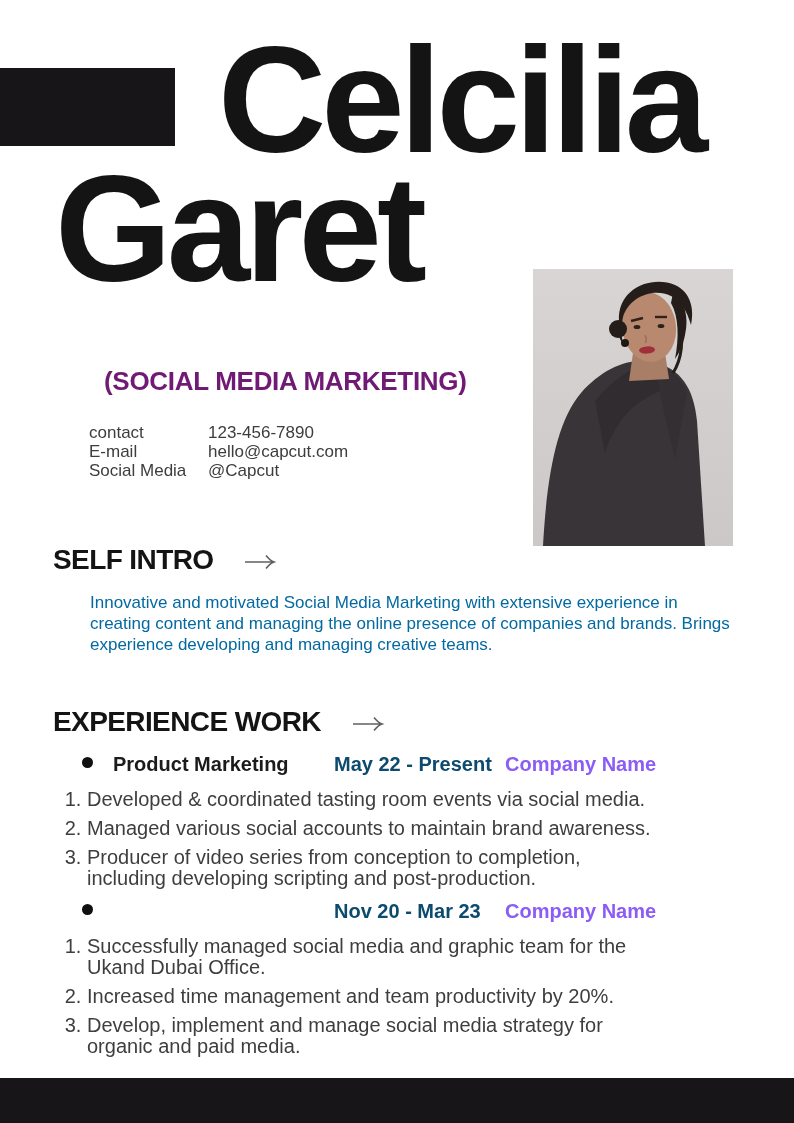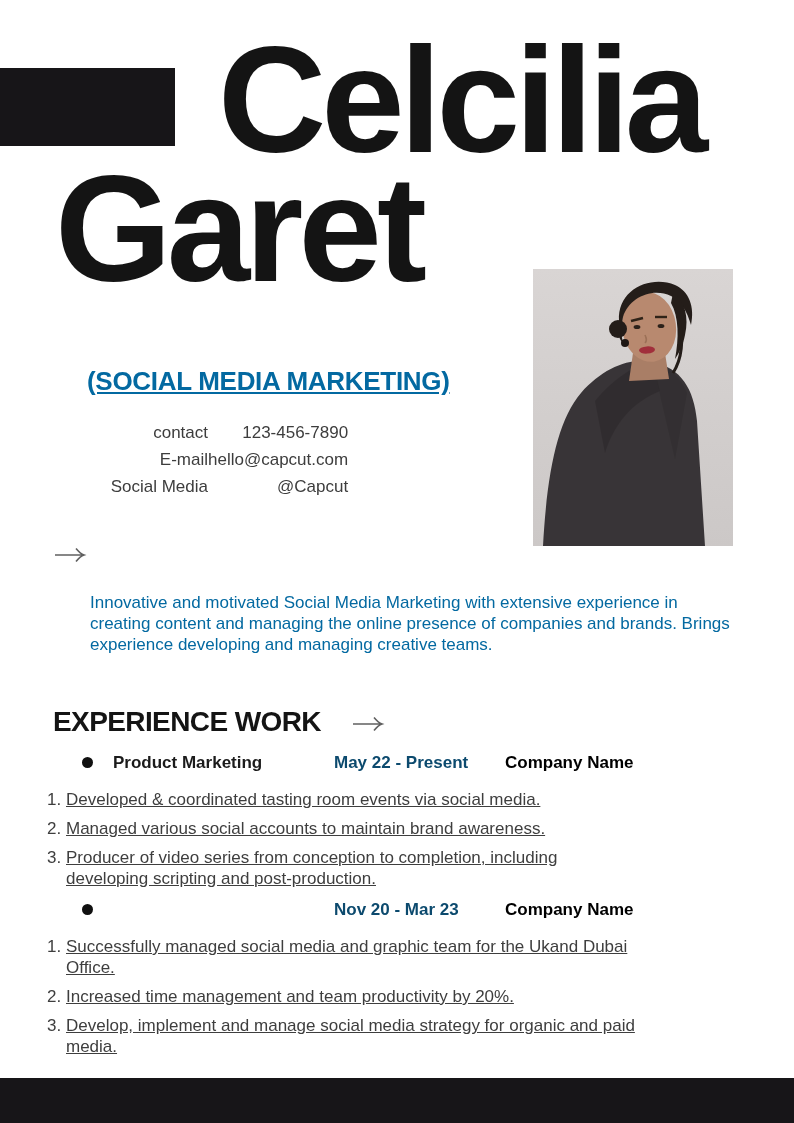--- a/index.html
+++ b/index.html
@@ -16,64 +16,63 @@
 
   .name {
     position:absolute; left:55px; top:36px; margin:0;
     font-size:150px; line-height:129px; font-weight:700;
     letter-spacing:-5px; color:#141414; white-space:nowrap;
   }
   .name .line1 { display:block; padding-left:163px; }
   .name .line2 { display:block; }
 
   .subtitle {
-    position:absolute; left:87px; top:366px;
-    font-size:26px; font-weight:700; letter-spacing:-0.3px; color:#0369a1;
+    position:absolute; left:104px; top:366px;
+    font-size:26px; font-weight:700; letter-spacing:-0.3px; color:#701a75;
     white-space:nowrap;
-    text-decoration:underline;
   }
 
   .contact {
     position:absolute; left:89px; top:424px;
-    display:grid; grid-template-columns:119px auto; row-gap:9px;
-    font-size:17px; line-height:18px; color:#3d3d3d;text-align:right;
+    display:grid; grid-template-columns:119px auto; row-gap:1px;
+    font-size:17px; line-height:18px; color:#3d3d3d;
   }
 
   .photo-frame { position:absolute; left:533px; top:269px; width:200px; height:277px; }
   .photo-frame svg { display:block; }
 
   .section-heading {
     position:absolute; display:flex; align-items:center; gap:30px;
     font-size:28px; font-weight:700; letter-spacing:-0.6px; color:#141414;
     white-space:nowrap;
   }
   .heading-self-intro { left:53px; top:544px; }
   .heading-experience { left:53px; top:706px;text-align:center; }
   .arrow-icon { flex:0 0 auto; margin-top:3px; }
 
   .intro-text {
     position:absolute; left:90px; top:592px; width:652px;
     font-size:17px; line-height:21px; color:#0369a1; margin:0;
   }
 
-  .job { position:absolute; left:0; width:794px; font-size:17px; }
+  .job { position:absolute; left:0; width:794px; font-size:20px; }
   .job-0 { top:753px; }
   .job-1 { top:900px; }
   .job-header { position:relative; height:24px; }
   .job-bullet {
     position:absolute; left:82px; top:4px; width:11px; height:11px;
     background:#101010; border-radius:50%;
   }
   .job-title   { position:absolute; left:113px; top:0; font-weight:700; color:#1b1b1b; white-space:nowrap; }
   .job-dates   { position:absolute; left:334px; top:0; font-weight:700; color:#0c4a6e; white-space:nowrap; }
-  .job-company { position:absolute; left:505px; top:0; font-weight:700; color:#000000; white-space:nowrap; }
+  .job-company { position:absolute; left:505px; top:0; font-weight:700; color:#8b5cf6; white-space:nowrap; }
 
   .job-items {
-    margin:12px 0 0 0; padding:0 0 0 66px; width:578px;
-    color:#3e3e3e; line-height:21px; list-style:decimal;text-decoration:underline;
+    margin:12px 0 0 0; padding:0 0 0 87px; width:578px;
+    color:#3e3e3e; line-height:21px; list-style:decimal;
   }
   .job-items li { margin-bottom:8px; }
 
   .footer-bar {
     position:absolute; left:0; top:1078px; width:794px; height:45px; background:#171518;
   }
 </style>
 </head>
 <body>
 
@@ -125,20 +124,21 @@
       <ellipse cx="104" cy="58" rx="3.4" ry="2" fill="#2c211a"></ellipse>
       <ellipse cx="128" cy="57" rx="3.4" ry="2" fill="#2c211a"></ellipse>
       <path d="M112 66 C 114 70 114 72 112 74" stroke="#9c7057" stroke-width="1.6" fill="none"></path>
       <ellipse cx="114" cy="81" rx="8" ry="3.6" fill="#a12f3b" transform="rotate(-4 114 81)"></ellipse>
 
       <circle cx="92" cy="74" r="4" fill="#1e1714"></circle>
     </svg>
   </div>
 
   <div class="section-heading heading-self-intro">
+    <span>SELF INTRO</span>
     <svg class="arrow-icon" width="36" height="16" viewBox="0 0 36 16">
       <path d="M2 8 H 31 M 23 1.5 C 25.5 4.5 28 7 31 8 C 28 9 25.5 11.5 23 14.5" stroke="#606060" stroke-width="1.6" fill="none"></path>
     </svg>
   </div>
 
   <p class="intro-text">Innovative and motivated Social Media Marketing with extensive experience in creating content and managing the online presence of companies and brands. Brings experience developing and managing creative teams.</p>
 
   <div class="section-heading heading-experience">
     <span>EXPERIENCE WORK</span>
     <svg class="arrow-icon" width="36" height="16" viewBox="0 0 36 16">

